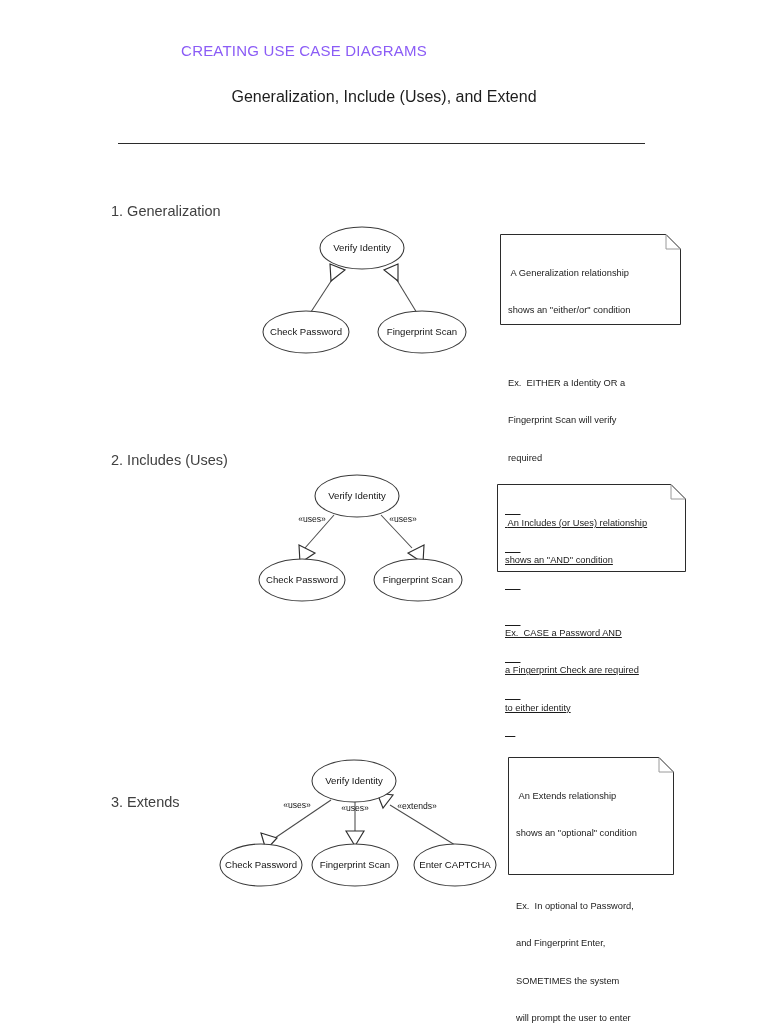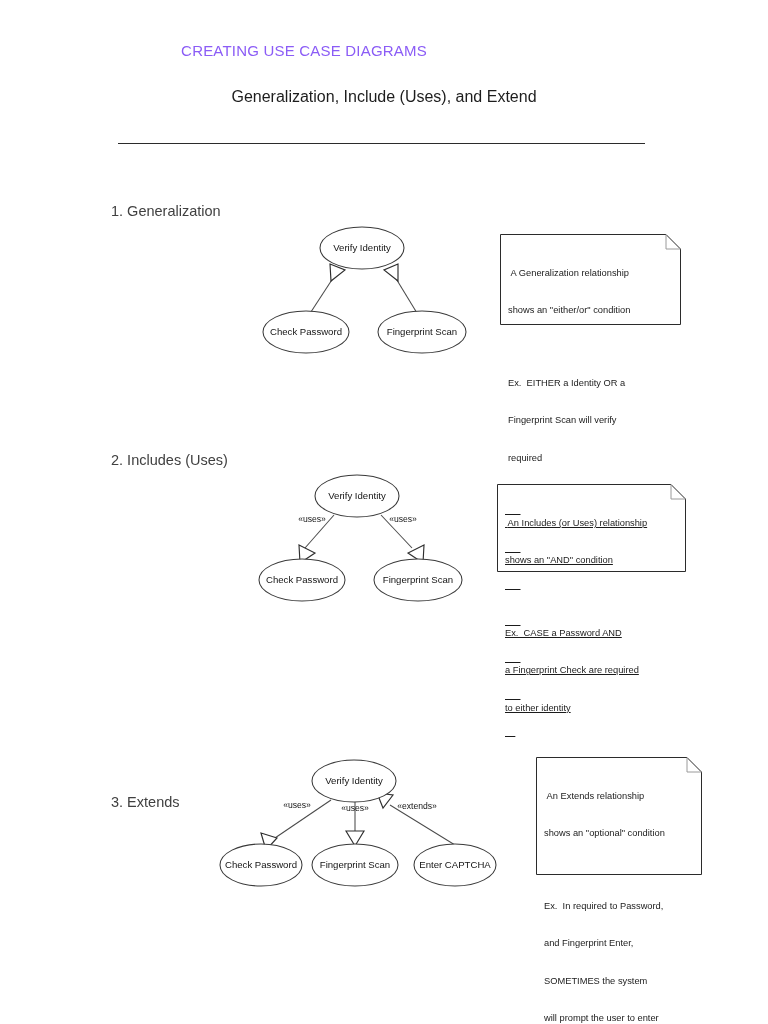--- a/index.html
+++ b/index.html
@@ -228,30 +228,30 @@
     <ellipse class="uc-ellipse" cx="261" cy="865" rx="41" ry="21"></ellipse>
     <text class="uc-label" x="261" y="868" text-anchor="middle">Check Password</text>
 
     <ellipse class="uc-ellipse" cx="355" cy="865" rx="43" ry="21"></ellipse>
     <text class="uc-label" x="355" y="868" text-anchor="middle">Fingerprint Scan</text>
 
     <ellipse class="uc-ellipse" cx="455" cy="865" rx="41" ry="21"></ellipse>
     <text class="uc-label" x="455" y="868" text-anchor="middle">Enter CAPTCHA</text>
   </svg>
 
-  <div class="note" style="left:536px; top:757px; width:165px; height:117px;">
+  <div class="note" style="left:508px; top:757px; width:165px; height:117px;">
     <svg class="note-svg" width="166" height="118" viewBox="0 0 166 118">
       <path d="M0.5,0.5 L151,0.5 L165.5,15 L165.5,117.5 L0.5,117.5 Z" fill="#ffffff" stroke="#2b2b2b" stroke-width="1"></path>
       <path d="M151,0.5 L151,15 L165.5,15" fill="none" stroke="#9a9a9a" stroke-width="1"></path>
     </svg>
     <div class="note-text">
       <p class="note-para"> An Extends relationship</p>
       <p class="note-para">shows an "optional" condition</p>
       <div class="note-gap"></div>
-      <p class="note-para">Ex.  In required to Password,</p>
+      <p class="note-para">Ex.  In optional to Password,</p>
       <p class="note-para">and Fingerprint Enter,</p>
       <p class="note-para">SOMETIMES the system</p>
       <p class="note-para">will prompt the user to enter</p>
       
     </div>
   </div>
 
 </div>
 
 </body></html>

